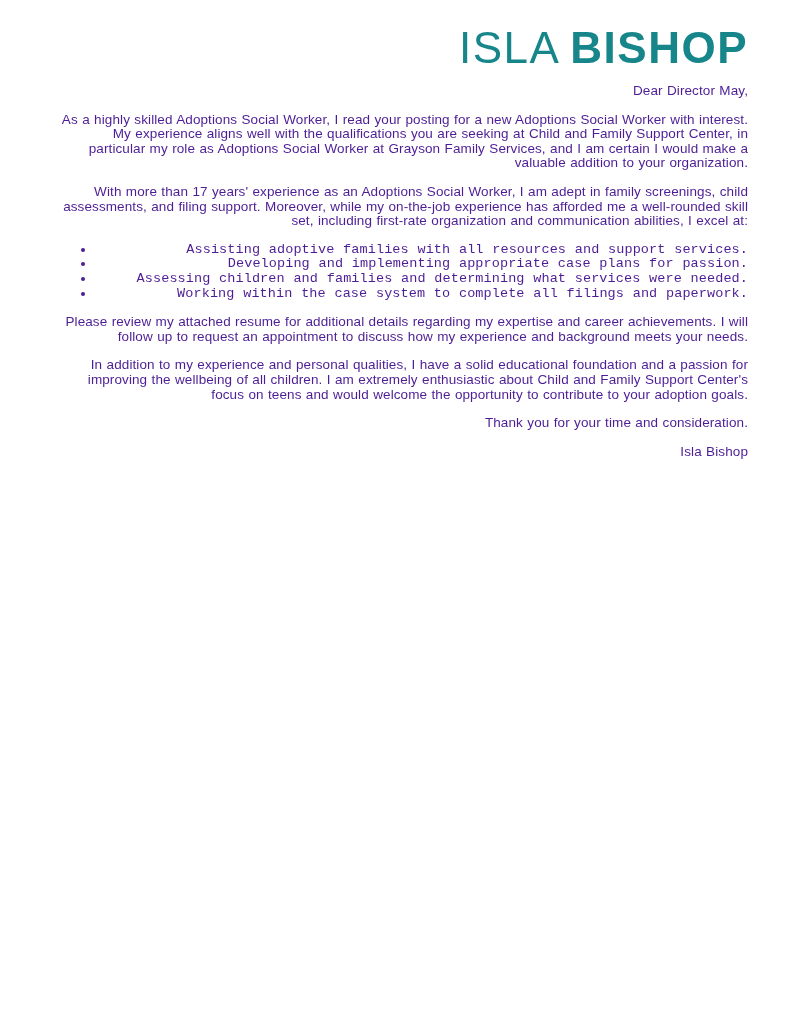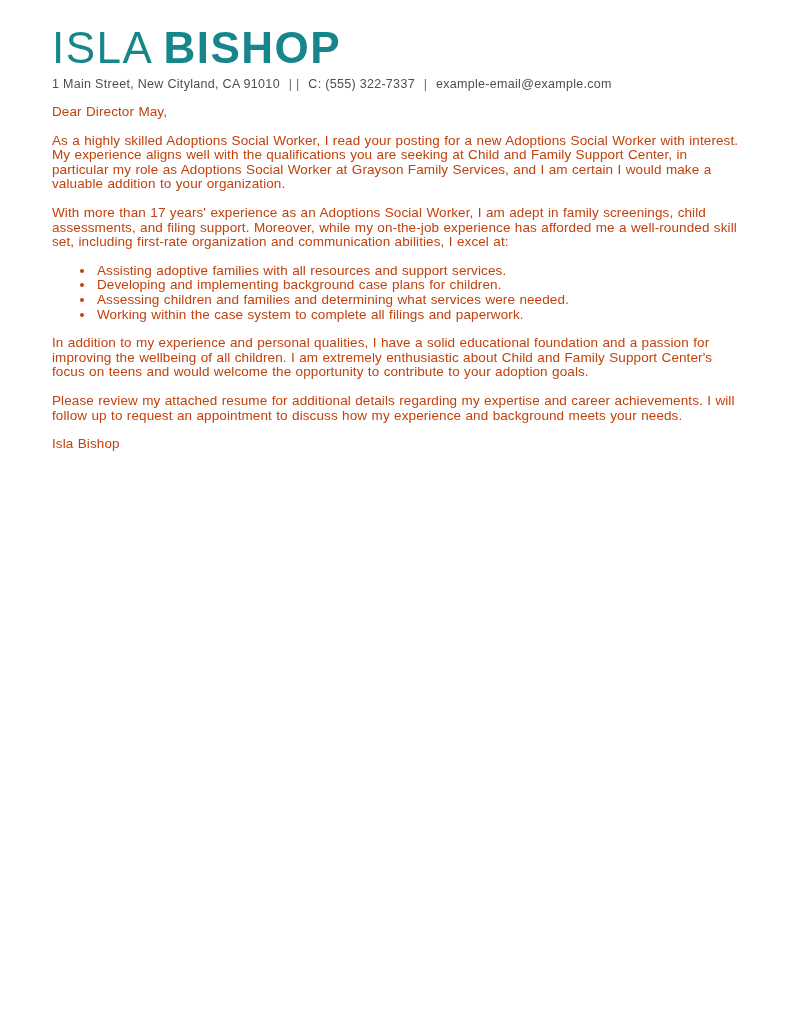--- a/index.html
+++ b/index.html
@@ -10,20 +10,21 @@
   .page {
     position: relative;
     width: 800px;
     height: 817px;
     background: #ffffff;
     box-sizing: border-box;
     padding: 26px 52px 0 52px;
     font-family: "Liberation Sans", sans-serif;
     color: #565658;
     overflow: hidden;
+    text-align: right;
   }
   
   .name {
     margin: 0;
     padding: 0;
     font-size: 44px;
     line-height: 1.0;
     letter-spacing: 1.5px;
     color: #17868B;
     font-weight: 400;
@@ -44,73 +45,68 @@
     margin: 0 5px;
     color: #6a6a6c;
   }
   
   .letter {
     margin-top: 14px;
     font-size: 13.5px;
     line-height: 14.6px;
     letter-spacing: 0.1px;
     word-spacing: 0.5px;
-    color: #c2410c;
+    color: #4c1d95;
   }
   .letter p {
     margin: 0 0 14px 0;
   }
   ul.skills {
     margin: 14px 0 14px 0;
     padding: 0 0 0 43px;
     list-style: disc;
+    font-family: Liberation Mono, monospace;
   }
   ul.skills li {
     margin: 0;
     padding: 0 0 0 2px;
   }
   .signoff {
     margin-bottom: 28px !important;
   }
   .signature {
     margin-bottom: 0 !important;
   }
 </style>
 </head>
 <body>
 
 <div class="page">
 
   <header>
     <h1 class="name"><span class="first">ISLA</span><span class="last">BISHOP</span></h1>
-    <div class="contact">
-      <span>1 Main Street, New Cityland, CA 91010</span>
-      <span class="sep">| |</span>
-      <span>C: (555) 322-7337</span>
-      <span class="sep">|</span>
-      <span>example-email@example.com</span>
-    </div>
   </header>
 
   <main class="letter">
     <p>Dear Director May,</p>
 
     <p>As a highly skilled Adoptions Social Worker, I read your posting for a new Adoptions Social Worker with interest. My experience aligns well with the qualifications you are seeking at Child and Family Support Center, in particular my role as Adoptions Social Worker at Grayson Family Services, and I am certain I would make a valuable addition to your organization.</p>
 
     <p>With more than 17 years' experience as an Adoptions Social Worker, I am adept in family screenings, child assessments, and filing support. Moreover, while my on-the-job experience has afforded me a well-rounded skill set, including first-rate organization and communication abilities, I excel at:</p>
 
     <ul class="skills">
       <li>Assisting adoptive families with all resources and support services.</li>
-      <li>Developing and implementing background case plans for children.</li>
+      <li>Developing and implementing appropriate case plans for passion.</li>
       <li>Assessing children and families and determining what services were needed.</li>
       <li>Working within the case system to complete all filings and paperwork.</li>
     </ul>
 
+    <p>Please review my attached resume for additional details regarding my expertise and career achievements. I will follow up to request an appointment to discuss how my experience and background meets your needs.</p>
+
     <p>In addition to my experience and personal qualities, I have a solid educational foundation and a passion for improving the wellbeing of all children. I am extremely enthusiastic about Child and Family Support Center's focus on teens and would welcome the opportunity to contribute to your adoption goals.</p>
 
-    <p>Please review my attached resume for additional details regarding my expertise and career achievements. I will follow up to request an appointment to discuss how my experience and background meets your needs.</p>
-
+    <p>Thank you for your time and consideration.</p>
 
 
     <p class="signature">Isla Bishop</p>
   </main>
 
 </div>
 
 </body></html>

